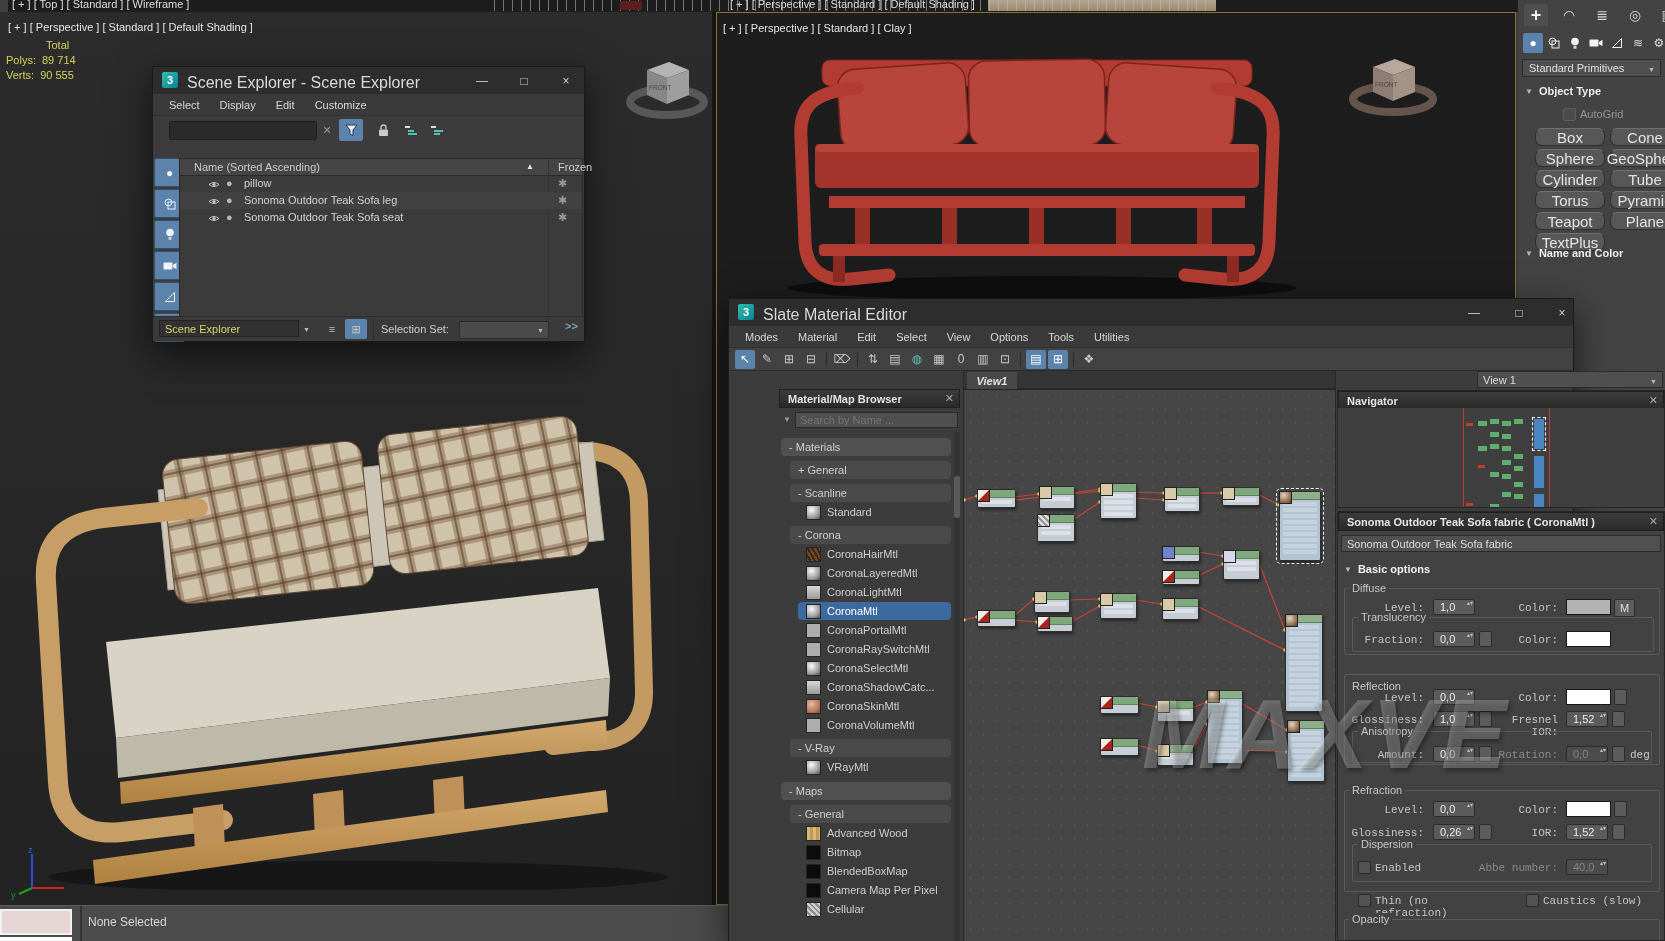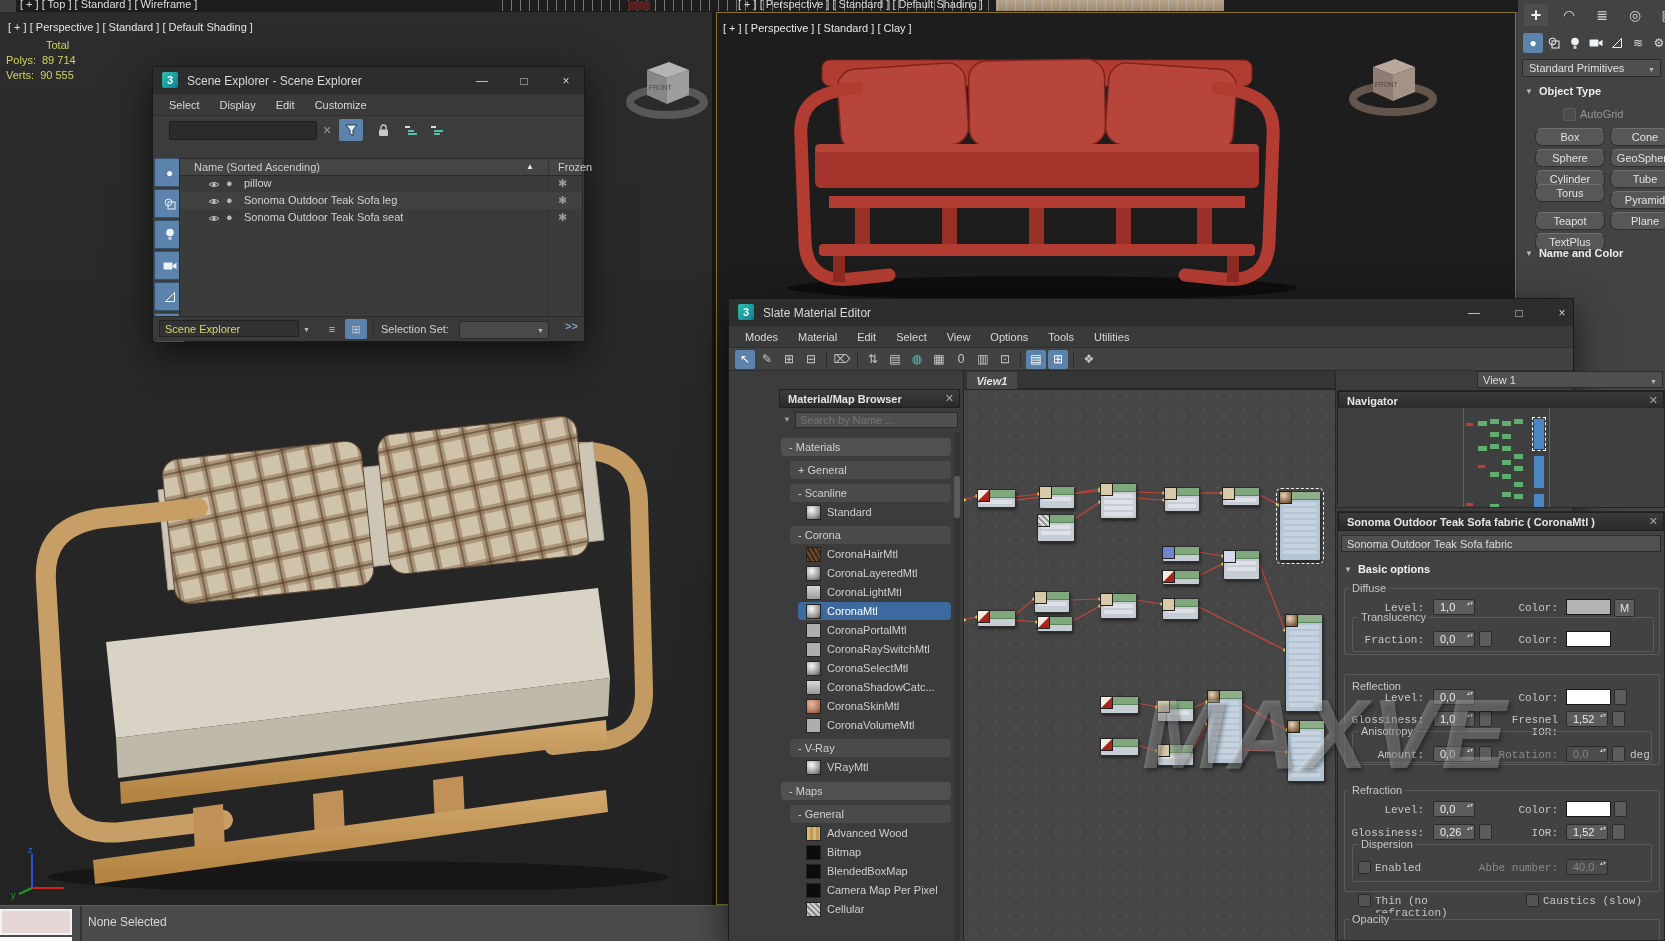--- a/index.html
+++ b/index.html
@@ -1,20 +1,20 @@
 <!DOCTYPE html>
 <html><head>
 <meta charset="utf-8">
 <style>
   html,body{margin:0;padding:0;background:#222;}
   #root{position:relative;width:1665px;height:941px;overflow:hidden;background:#3f3f3f;
         font-family:"Liberation Sans",sans-serif;font-size:11px;color:#cccccc;-webkit-font-smoothing:antialiased;}
   .abs{position:absolute;}
   
-  #topstrip{left:16px;top:0;width:1521px;height:12px;background:#1d1d1d;overflow:hidden;z-index:1;}
+  #topstrip{left:8px;top:0;width:1521px;height:12px;background:#1d1d1d;overflow:hidden;z-index:1;}
   #topstrip .cliplabel{position:absolute;top:-2px;color:#dddddd;white-space:nowrap;}
   .ticks{position:absolute;top:0;height:11px;background:repeating-linear-gradient(90deg,#bcbcbc 0 1px,transparent 1px 9px);opacity:.55;}
   #vpL{left:0;top:12px;width:712px;height:893px;background:linear-gradient(#2c2c2c,#232323);overflow:hidden;z-index:1;}
   #vpR{left:716px;top:12px;width:800px;height:893px;background:#1d1d1d;border:1px solid #8a712f;box-sizing:border-box;overflow:hidden;z-index:1;}
   .vplabel{position:absolute;left:8px;top:9px;color:#e6e6e6;font-size:11px;}
   #vdivider{left:712px;top:12px;width:4px;height:893px;background:#151515;z-index:1;}
   #stats{left:6px;top:38px;color:#d2d25e;line-height:15px;z-index:2;}
   #stats .num{display:inline-block;width:42px;text-align:left;margin-left:6px;}
   
   #statusbar{left:0;top:905px;width:1665px;height:36px;background:#4b4b4b;border-top:1px solid #5d5d5d;z-index:2;}
@@ -26,28 +26,28 @@
   #cpanel{left:1518px;top:0;width:147px;height:941px;background:#434343;z-index:1;overflow:hidden;}
   .cp-tab{position:absolute;width:24px;height:22px;display:flex;align-items:center;justify-content:center;color:#cfd9da;font-size:14px;}
   .cp-tab.sel{background:#4e4e4e;border-radius:3px 3px 0 0;color:#f2f2f2;font-size:18px;font-weight:bold;}
   .cp-cat{position:absolute;width:20px;height:20px;display:flex;align-items:center;justify-content:center;color:#d7dfe0;font-size:12px;border-radius:2px;}
   .cp-cat.sel{background:#5b83ab;color:#ffffff;}
   #cp-dd{position:absolute;left:4px;top:59px;width:139px;height:18px;background:#4f4f4f;border:1px solid #2a2a2a;border-radius:2px;
          display:flex;align-items:center;padding-left:6px;box-sizing:border-box;color:#e0e0e0;}
   .rollout{position:absolute;display:flex;align-items:center;color:#ececec;font-weight:bold;}
   .rollout .arr{color:#b9b9b9;font-size:8px;margin-right:6px;font-weight:normal;}
   .primbtn{position:absolute;width:68px;height:16px;background:#575757;border:1px solid #303030;border-top-color:#6f6f6f;border-radius:7px;
-           color:#e3e3e3;display:flex;align-items:center;justify-content:center;font-size:11px;}
+           color:#e3e3e3;display:flex;align-items:center;justify-content:center;font-size:15px;}
   .cpcheck{position:absolute;width:11px;height:11px;background:#4c4c4c;border:1px solid #5e5e5e;border-radius:2px;}
   
   .win{position:absolute;background:#3c3c3c;border:1px solid #1a1a1a;box-shadow:0 12px 34px rgba(0,0,0,.6);z-index:5;}
   .titlebar{position:absolute;left:0;top:0;right:0;height:27px;background:#2d2d2d;border-bottom:1px solid #222;}
   .applogo{position:absolute;left:9px;top:5px;width:16px;height:16px;border-radius:2px;background:linear-gradient(135deg,#2cc0ae,#0e7e93);
            color:#fff;font-weight:bold;font-size:11px;display:flex;align-items:center;justify-content:center;}
-  .wintitle{position:absolute;left:34px;top:7px;color:#d9d9d9;font-size:12px;}
+  .wintitle{position:absolute;left:34px;top:7px;color:#d9d9d9;font-size:16px;}
   .winbtn{position:absolute;top:5px;width:26px;height:17px;color:#cfcfcf;display:flex;align-items:center;justify-content:center;font-size:12px;}
   .menubar{position:absolute;left:0;right:0;height:21px;background:#3a3a3a;display:flex;align-items:center;padding-left:6px;border-bottom:1px solid #303030;}
   .menu-item{padding:0 10px;color:#d8d8d8;}
   
   #se-toolbar{position:absolute;left:0;top:48px;right:0;height:32px;}
   #se-search{position:absolute;left:16px;top:6px;width:148px;height:19px;background:#2b2b2b;border:1px solid #1e1e1e;border-radius:2px;color:#ddd;
              font-family:"Liberation Sans",sans-serif;font-size:11px;padding:0 4px;box-sizing:border-box;}
   .se-tbtn{position:absolute;top:4px;width:24px;height:22px;display:flex;align-items:center;justify-content:center;border-radius:2px;color:#c6c6c6;}
   .se-tbtn.sel{background:#5b83ab;}
   #se-list{position:absolute;left:26px;top:91px;width:404px;height:161px;background:#3b3b3b;border:1px solid #2b2b2b;box-sizing:border-box;}
@@ -287,21 +287,21 @@
     </div>
     <div class="cpcheck" style="left:45px;top:108px;"></div>
     <div class="abs" style="left:62px;top:108px;color:#959595;">AutoGrid</div>
     <div id="cp-prims">
         <div class="primbtn" style="left: 17px; top: 128px;">Box</div>
         <div class="primbtn" style="left: 92px; top: 128px;">Cone</div>
         <div class="primbtn" style="left: 17px; top: 149px;">Sphere</div>
         <div class="primbtn" style="left: 92px; top: 149px;">GeoSphere</div>
         <div class="primbtn" style="left: 17px; top: 170px;">Cylinder</div>
         <div class="primbtn" style="left: 92px; top: 170px;">Tube</div>
-        <div class="primbtn" style="left: 17px; top: 184px;">Torus</div>
+        <div class="primbtn" style="left: 17px; top: 191px;">Torus</div>
         <div class="primbtn" style="left: 92px; top: 191px;">Pyramid</div>
         <div class="primbtn" style="left: 17px; top: 212px;">Teapot</div>
         <div class="primbtn" style="left: 92px; top: 212px;">Plane</div>
         <div class="primbtn" style="left: 17px; top: 233px;">TextPlus</div>
       </div>
     <div class="rollout" style="left:7px;top:247px;">
       <span class="arr">▼</span>
         <span>Name and Color</span>
     </div>
   </div>

